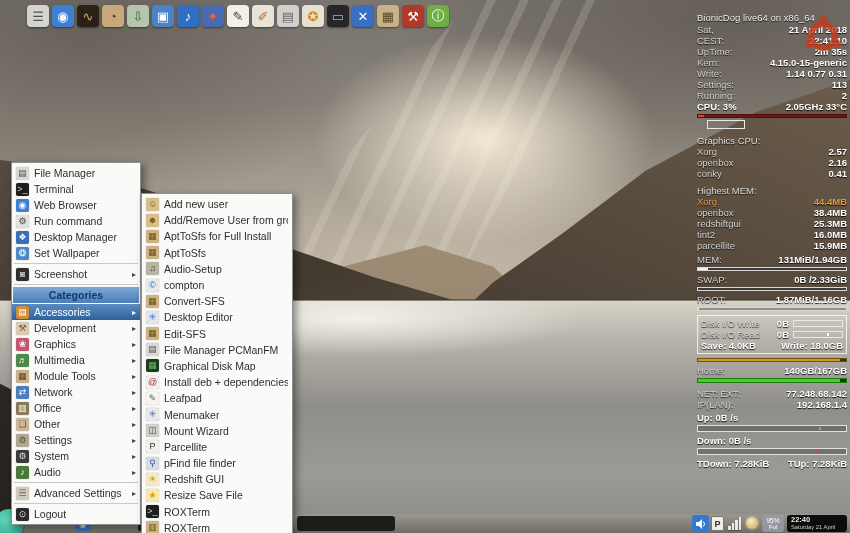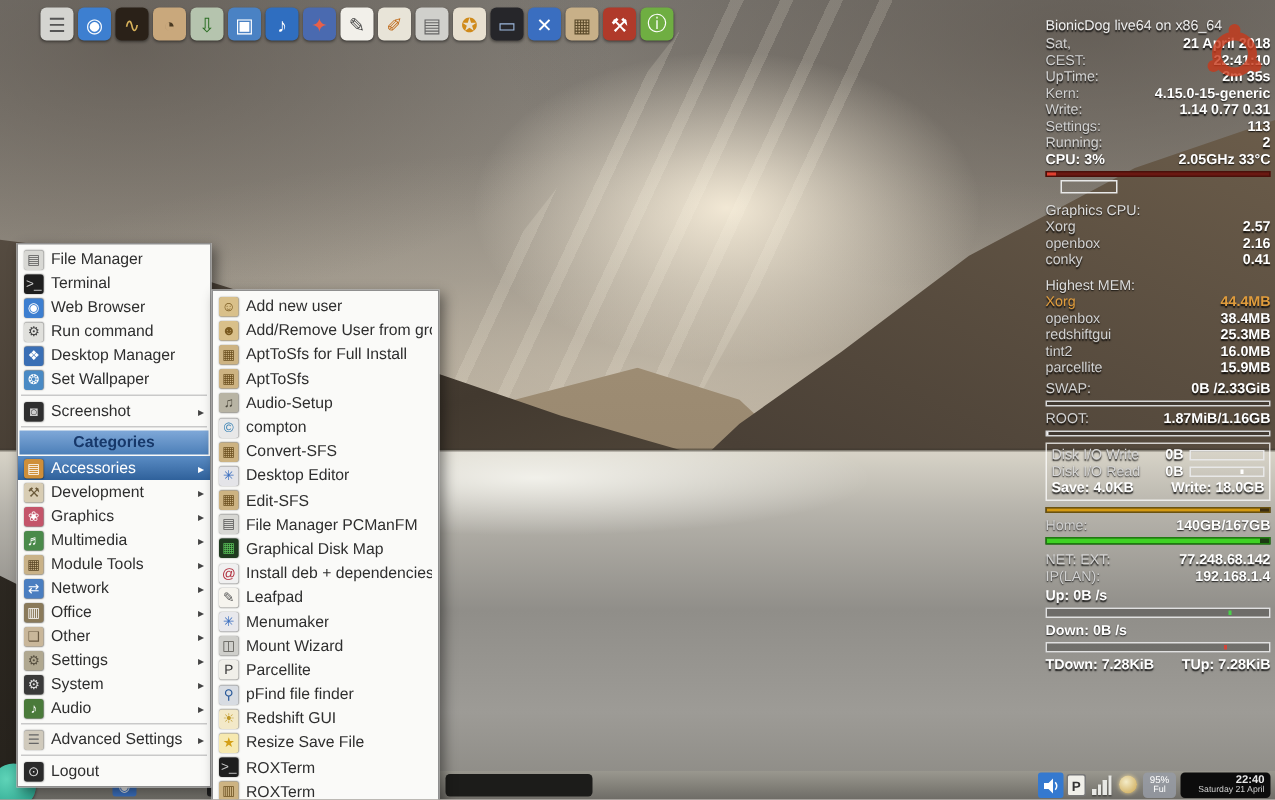--- a/index.html
+++ b/index.html
@@ -102,21 +102,21 @@
   #sigbtn { position:absolute; right:107px; top:3px; width:15px; height:13px; display:flex; align-items:flex-end; gap:1px; }
   #sigbtn i { width:2.5px; background:#e8e8e4; box-shadow:0 1px 1px rgba(0,0,0,.4); }
   #bulbbtn { position:absolute; right:92px; top:3px; width:12px; height:12px; border-radius:50%;
              background:radial-gradient(circle at 40% 35%, #f4ecc8, #c9a24a); box-shadow:0 0 3px rgba(255,230,160,.8); }
   #battbtn { position:absolute; right:66px; top:1px; width:22px; height:17px; border-radius:3px;
              background:rgba(150,155,165,.85); display:flex; flex-direction:column; align-items:center;
              justify-content:center; color:#fff; }
   #battbtn .b1 { font-size:6.5px; line-height:7px; }
   #battbtn .b2 { font-size:6px; line-height:6px; }
   #clockbtn { position:absolute; right:3px; top:1px; width:60px; height:17px; border-radius:3px; background:#0c0c0c;
-              display:flex; flex-direction:column; align-items:flex-end; justify-content:center; padding:0 4px; color:#e8e8e8; }
+              display:flex; flex-direction:column; justify-content:center; padding:0 4px; color:#e8e8e8; }
   .clk1 { font-size:7.5px; line-height:8px; font-weight:bold; }
   .clk2 { font-size:5.8px; line-height:7px; color:#cfcfcf; }
 </style>
 </head>
 <body>
 
 <div id="stage">
 
   <div class="wl" id="sky"></div>
   <div id="rays"></div>
@@ -226,20 +226,29 @@
         <span class="lab">tint2</span>
         <span class="val">16.0MB</span>
       </div>
     <div class="cl">
         <span class="lab">parcellite</span>
         <span class="val">15.9MB</span>
       </div>
 
     <div class="meter">
         <div class="cl">
+          <span class="lab">MEM:</span>
+          <span class="val">131MiB/1.94GB</span>
+        </div>
+        <div class="mbar">
+          <div class="mfill" style="width: 7%;"></div>
+        </div>
+      </div>
+    <div class="meter">
+        <div class="cl">
           <span class="lab">SWAP:</span>
           <span class="val">0B /2.33GiB</span>
         </div>
         <div class="mbar">
           <div class="mfill" style="width: 0%;"></div>
         </div>
       </div>
     <div class="meter">
         <div class="cl">
           <span class="lab">ROOT:</span>

